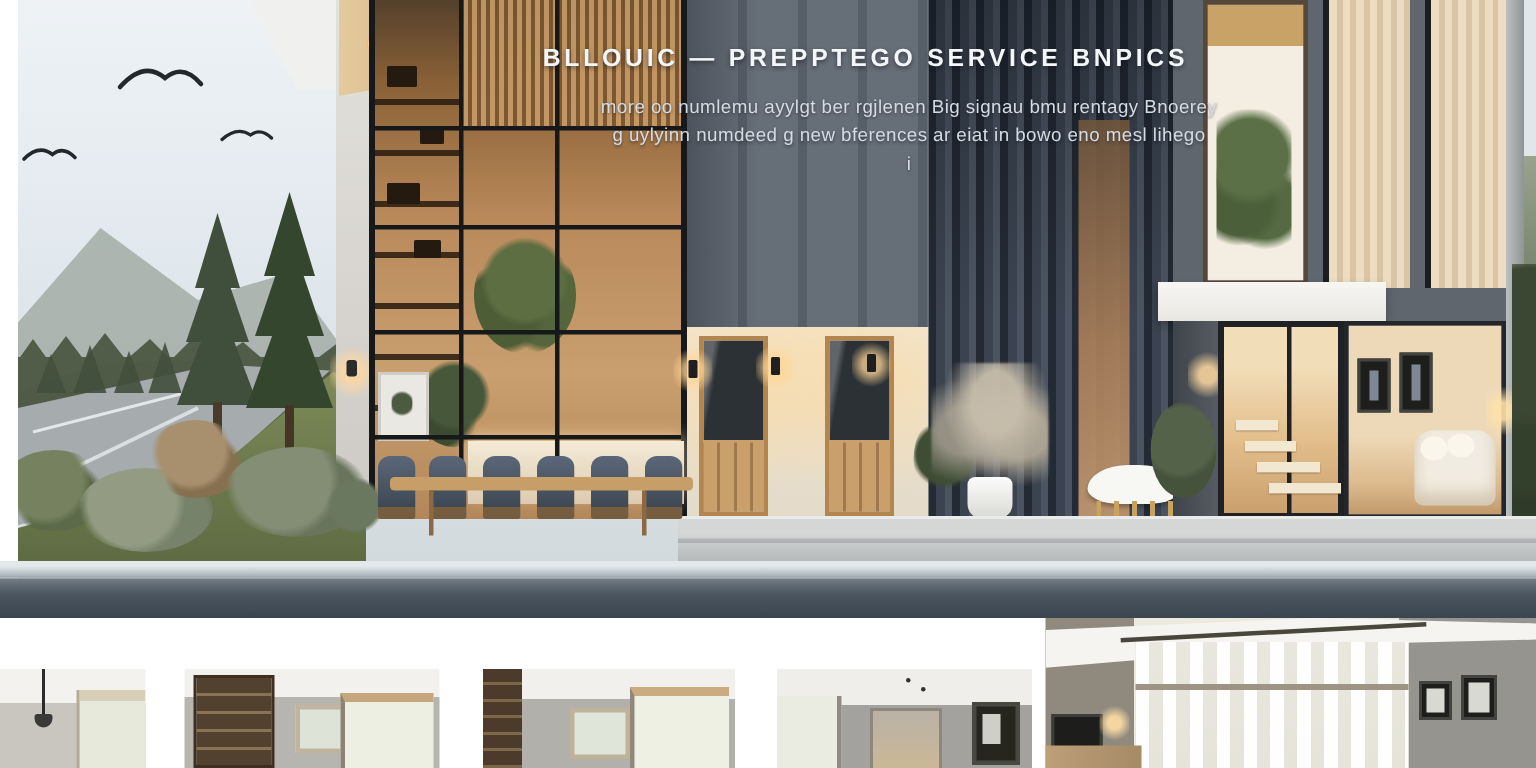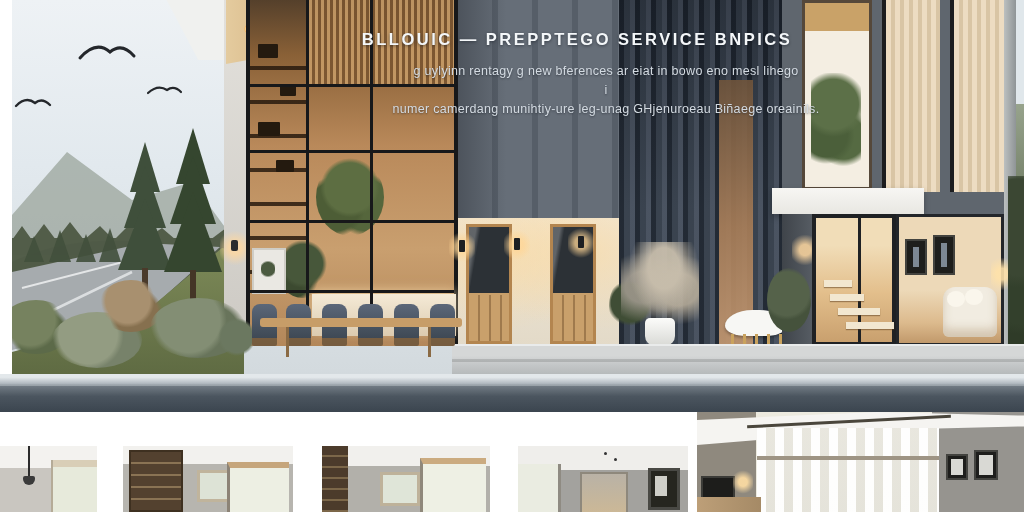--- a/index.html
+++ b/index.html
@@ -401,23 +401,23 @@
       <div class="a chair c4"></div>
       <div class="a chair c5"></div>
       <div class="a chair c6"></div>
       <div class="a" id="table-top"></div>
       <div class="a tleg" id="tl1"></div>
       <div class="a tleg" id="tl2"></div>
     </div>
 
     <h1 class="a" id="hero-heading">BLLOUIC — PREPPTEGO SERVICE BNPICS</h1>
     <div class="a" id="hero-tagline">
-      <div>g uylyinn rentagy g new bferences ar eiat in bowo eno mesl lihego</div>
+      <div>more oo numlemu ayylgt ber rgjlenen Big signau bmu rentagy Bnoerey</div>
+      <div>g uylyinn numdeed g new bferences ar eiat in bowo eno mesl lihego</div>
       <div>i</div>
-      <div>numer camerdang munihtiy-ure leg-unag GHjenuroeau Biñaege oreainils.</div>
     </div>
   </section>
 
   <div class="a" id="curb"></div>
   <div class="a" id="street-bar"></div>
 
   <section class="a" id="gallery">
     <div class="a thumb" id="t1">
       <div class="a" id="t1-window"></div>
       <div class="a" id="t1-cord"></div>

